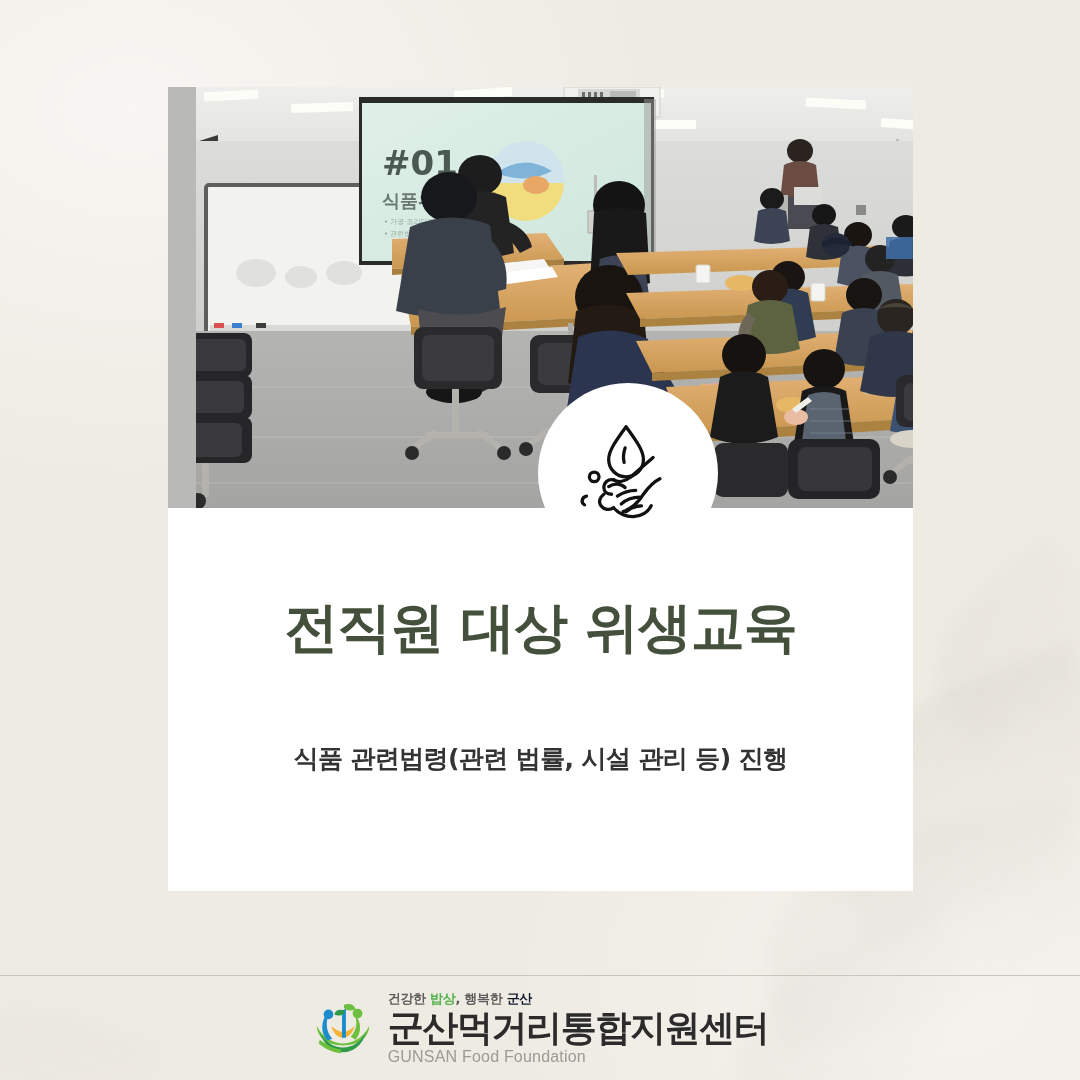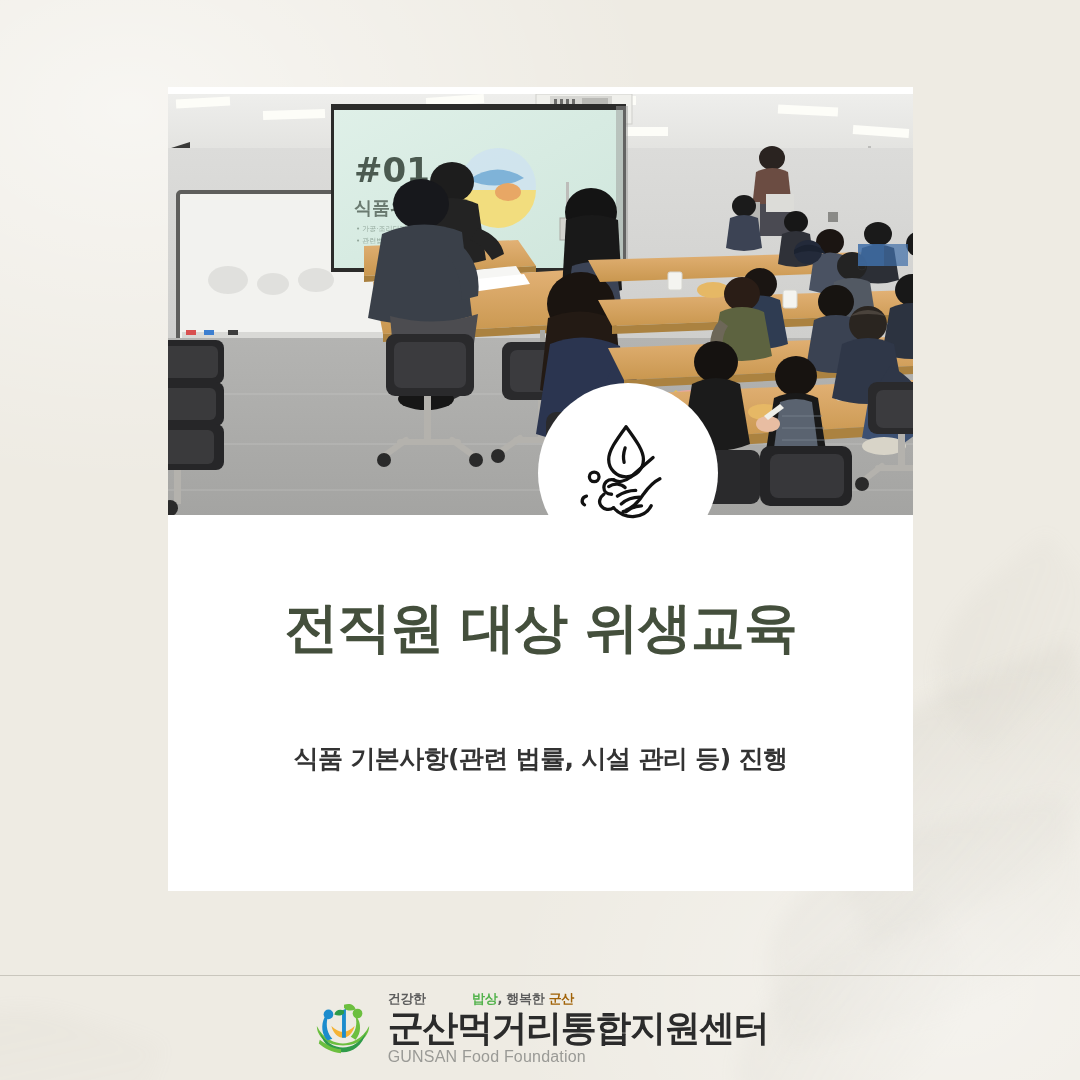--- a/index.html
+++ b/index.html
@@ -27,22 +27,22 @@
   .leaf-d { width:190px; height:130px; right:-30px; top:580px; transform:rotate(-40deg); opacity:.28;}
   .leaf-e { width:210px; height:120px; left:-60px; top:1010px; transform:rotate(18deg); opacity:.22;}
 
   
   .card {
     position:absolute; left:168px; top:87px; width:745px; height:804px;
     background:#ffffff; overflow:hidden;
   }
 
   
-  .photo { position:absolute; left:0; top:7px; width:745px; height:421px; overflow:hidden;
-           background:#b9b9b7; }
+  .photo { position:absolute; left:0; top:0; width:745px; height:421px; overflow:hidden;
+           background:#b9b9b7;padding-left:28px; }
   .photo svg { display:block; width:745px; height:421px; }
 
   
   .badge {
     position:absolute; left:370px; top:296px; width:180px; height:180px;
     background:#fff; border-radius:50%;
     display:flex; align-items:center; justify-content:center;
   }
   .badge svg { width:116px; height:112px; display:block; }
 
@@ -59,22 +59,22 @@
   }
 
   
   .divider { position:absolute; left:0; top:975px; width:1080px; height:1px; background:#c9c6bd; }
   .footer { position:absolute; left:0; top:976px; width:1080px; height:104px;
             display:flex; align-items:center; justify-content:center; gap:14px; }
   .logo-mark { width:62px; height:62px; flex:0 0 62px; }
   .logo-text { display:flex; flex-direction:column; gap:1px; }
   .logo-tagline { font-size:13px; font-weight:bold; color:#5c5c5c; letter-spacing:-.3px;
                   font-family:"DejaVu Sans","Liberation Sans",sans-serif; }
-  .logo-tagline .g { color:#52b24b;margin-left:42px; }
-  .logo-tagline .b { color:#a16207; }
+  .logo-tagline .g { color:#52b24b; }
+  .logo-tagline .b { color:#0f172a; }
   .logo-name { font-size:36px; font-weight:bold; color:#2b2b2b; letter-spacing:-1.4px; line-height:1.05;
                font-family:"DejaVu Sans","Liberation Sans",sans-serif; }
   .logo-sub { font-size:16px; color:#9a9a96; letter-spacing:.2px;
               font-family:"Liberation Sans",sans-serif; }
 </style>
 </head>
 <body>
 
 <div class="bg-texture">
   <div class="leaf leaf-a"></div>
@@ -373,21 +373,21 @@
         <path d="M53 90 c6 -5 13 -7 19 -7"></path>
         <path d="M58 98 c5 -4 11 -6 16 -6"></path>
 
         <circle cx="25" cy="62" r="5"></circle>
         <path d="M17 82 c-5 1 -6 7 -2 9"></path>
       </g>
     </svg>
   </div>
 
   <h1 class="title">전직원 대상 위생교육</h1>
-  <p class="subtitle">식품 기본사항(관련 법률, 시설 관리 등) 진행</p>
+  <p class="subtitle">식품 관련법령(관련 법률, 시설 관리 등) 진행</p>
 </div>
 
 <div class="divider"></div>
 <div class="footer">
   <svg class="logo-mark" viewBox="0 0 64 64">
     <path d="M32 50 C14 50 5 40 5 30 C12 44 24 48 32 48 C40 48 52 44 59 30 C59 40 50 50 32 50 Z" fill="#6cbf3f"></path>
     <path d="M8 36 C14 47 23 52 32 52 C41 52 50 47 56 36 C52 50 42 57 32 57 C22 57 12 50 8 36 Z" fill="#2f9b49"></path>
     <path d="M20 30 C24 34 28 36 32 36 C36 36 40 34 44 30 C42 38 37 42 32 42 C27 42 22 38 20 30 Z" fill="#f5b335"></path>
     <path d="M16 22 C14 30 16 38 21 43 L16 45 C10 39 9 29 13 21 Z" fill="#1c8ccd"></path>
     <path d="M46 20 C51 27 51 37 45 44 L40 41 C45 36 47 28 45 21 Z" fill="#6cbf3f"></path>

